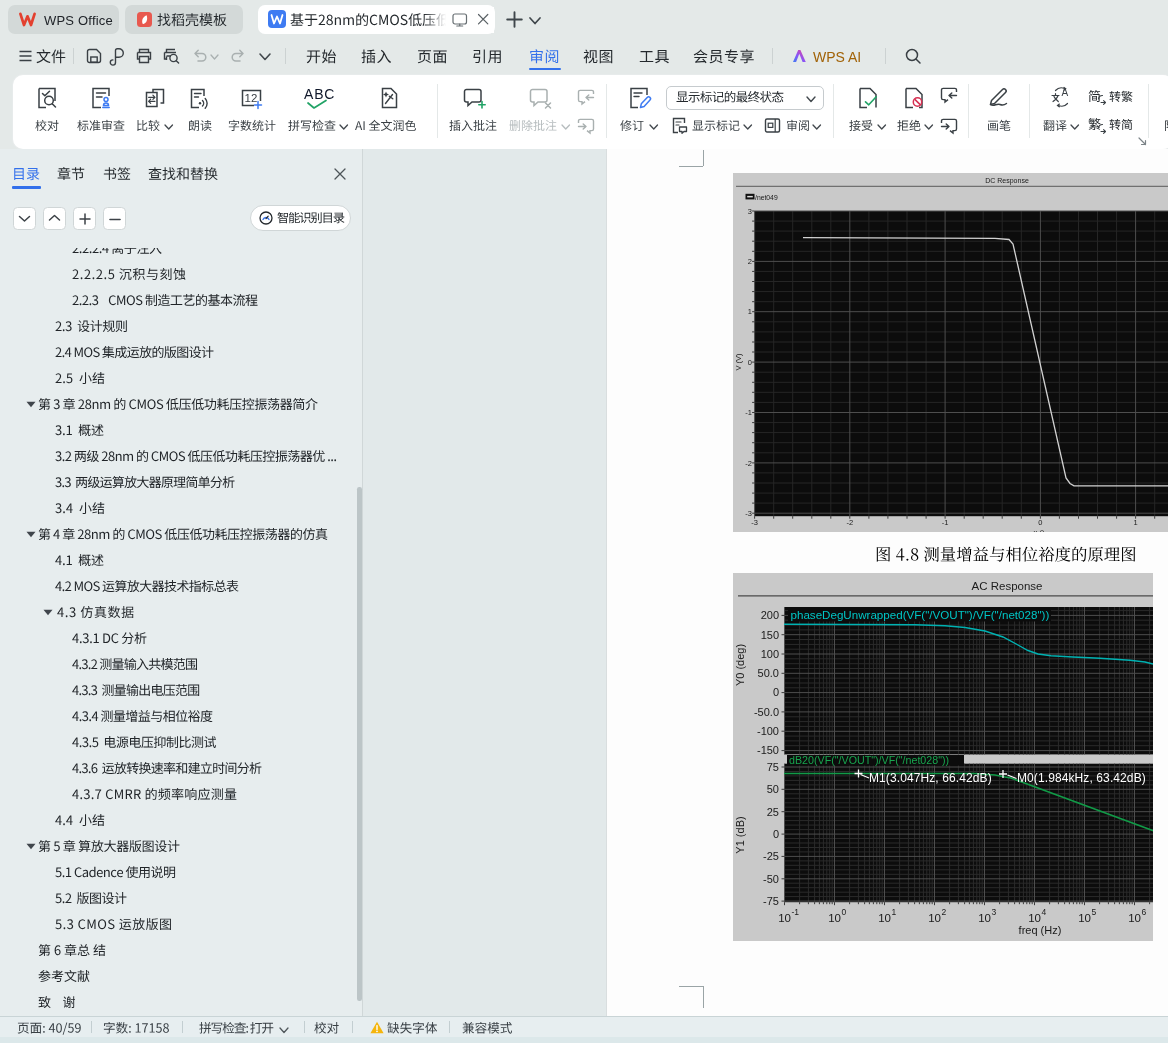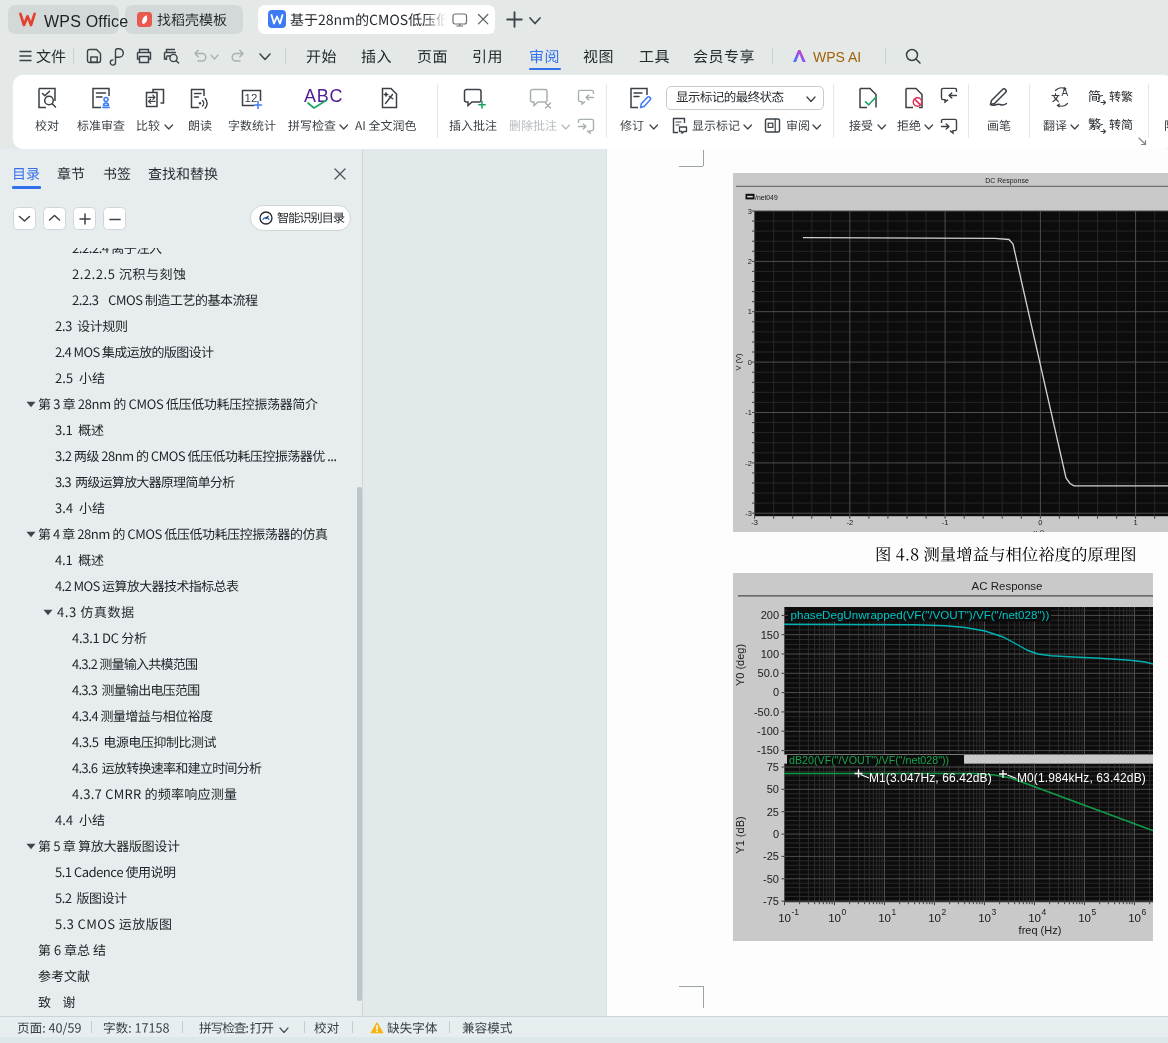--- a/index.html
+++ b/index.html
@@ -245,21 +245,21 @@
 <div class="ab" style="left:702.5px;top:150px;width:1px;height:16px;background:#9aa4a6"></div>
 <div class="ab" style="left:679px;top:165.5px;width:24px;height:1px;background:#9aa4a6"></div>
 <div class="ab" style="left:679px;top:985.5px;width:24px;height:1px;background:#9aa4a6"></div>
 <div class="ab" style="left:702.5px;top:985.5px;width:1px;height:22px;background:#9aa4a6"></div>
 <div class="ab" style="left:8px;top:5px;width:111px;height:29px;background:#d3d9d8;border-radius:7px"></div>
 <div class="ab" style="left:125px;top:5px;width:118px;height:29px;background:#d3d9d8;border-radius:7px"></div>
 <div class="ab" style="left:258px;top:5px;width:237px;height:29px;background:#fff;border-radius:7px"></div>
 <svg class="ab" style="left:19px;top:12px;" width="17" height="15">
     <path d="M1.4 1.8 L5 13 L8.5 4.3 L12 13 L15.6 1.8" fill="none" stroke="#e3402f" stroke-width="2.7" stroke-linecap="round" stroke-linejoin="round"></path>
   </svg>
-<div class="ab" style="left:44px;top:12.5px;font-size:16px;color:#202429;letter-spacing:0.2px">WPS Office</div>
+<div class="ab" style="left:44px;top:12.5px;font-size:13px;color:#202429;letter-spacing:0.2px">WPS Office</div>
 <svg class="ab" style="left:137px;top:12px;" width="15" height="15">
     <rect width="15" height="15" rx="3.5" fill="#e8594f"></rect>
     <path d="M5.6 11.8 C4.5 8.4 5.3 5.2 9.6 3.2 C10.8 6.6 10.2 10.3 6.6 11.9 C6.2 12 5.8 11.9 5.6 11.8 Z" fill="#fff"></path>
   </svg>
 <svg class="ab" style="left:157px;top:10.8px;width:71px;height:17px;">
     <g transform="translate(0,14.0) scale(0.014000,-0.014000)" fill="#24292d">
       <use href="#a0"></use>
       <use href="#a1" x="1000"></use>
       <use href="#a2" x="2000"></use>
       <use href="#a3" x="3000"></use>
@@ -467,21 +467,21 @@
     <path d="M17 12.5 V19.5 M13.5 16 H20.5" stroke="#3e7bf2" stroke-width="1.5" stroke-linecap="round"></path>
   </svg>
 <svg class="ab" style="left:228px;top:117.8px;width:49px;height:15px;">
     <g transform="translate(0,12.0) scale(0.012000,-0.012000)" fill="#3a4045">
       <use href="#a48"></use>
       <use href="#a49" x="1000"></use>
       <use href="#a50" x="2000"></use>
       <use href="#a51" x="3000"></use>
     </g>
   </svg>
-<div class="ab" style="left:304px;top:86px;font-size:18px;color:#4c1d95;letter-spacing:0.8px">ABC</div>
+<div class="ab" style="left:304px;top:86px;font-size:14px;color:#0f172a;letter-spacing:0.8px">ABC</div>
 <svg class="ab" style="left:306px;top:99px;" width="22" height="11">
     <path d="M2 4 L8 9 L20 1.5" fill="none" stroke="#21a366" stroke-width="1.7" stroke-linecap="round" stroke-linejoin="round"></path>
   </svg>
 <svg class="ab" style="left:288px;top:117.8px;width:49px;height:15px;">
     <g transform="translate(0,12.0) scale(0.012000,-0.012000)" fill="#3a4045">
       <use href="#a52"></use>
       <use href="#a53" x="1000"></use>
       <use href="#a54" x="2000"></use>
       <use href="#a43" x="3000"></use>
     </g>

